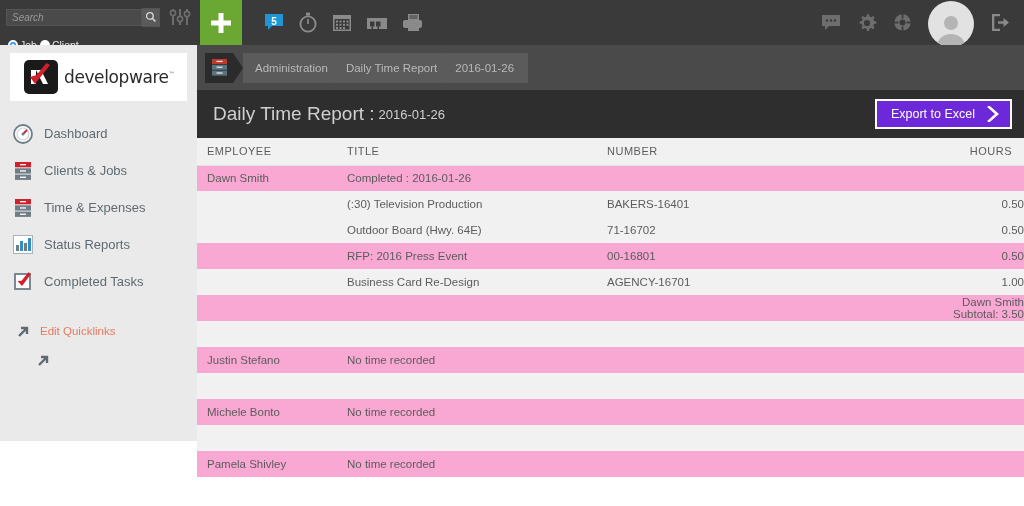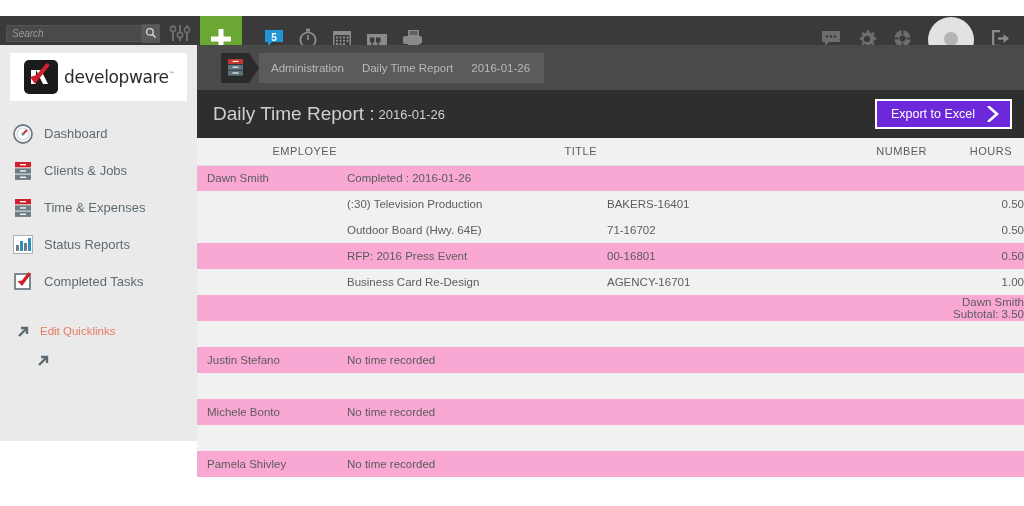--- a/index.html
+++ b/index.html
@@ -5,21 +5,21 @@
   * { box-sizing: border-box; margin: 0; padding: 0; }
   html, body {
     width: 1024px; height: 506px;
     font-family: "Liberation Sans", sans-serif;
     background: #ffffff; overflow: hidden;
   }
   #app { position: relative; width: 1024px; height: 506px; background: #fff; }
 
   
   .topbar {
-    position: absolute; top: 16px; left: 0; width: 1024px; height: 45px;
+    position: absolute; top: 0; left: 0; width: 1024px; height: 45px;
     background: #3a3a3a; display: flex; align-items: flex-start;
   }
   .search-zone {
     width: 200px; height: 45px; background: #3a3a3a;
     display: flex; flex-direction: column; padding: 6px 6px 0 6px;
   }
   .search-row { display: flex; align-items: center; }
   .search-input {
     width: 136px; height: 17px; background: #4a4a4a; border: 1px solid #555;
     color: #c9c9c9; font-style: italic; font-size: 10px;
@@ -107,21 +107,21 @@
 
   .quick { margin-top: 24px; padding-left: 16px; }
   .quick-row { display: flex; align-items: flex-start; margin-bottom: 10px; cursor: pointer; }
   .quick-arrow { width: 16px; flex: none; margin-right: 8px; padding-top: 1px; }
   .quick-text { font-size: 11.5px; color: #e8795f; line-height: 14px; }
   .quick-sub { padding-left: 20px; }
 
   
   .main { position: absolute; top: 45px; left: 197px; width: 827px; height: 461px; background: #fff; }
   .crumbbar { height: 45px; background: #4a4a4a; display: flex; align-items: center; }
-  .crumb-wrap { display: flex; align-items: center; height: 30px; margin-left: 24px; justify-content: center; }
+  .crumb-wrap { display: flex; align-items: center; height: 30px; margin-left: 8px; justify-content: center; }
   .crumb-ico {
     width: 28px; height: 30px; background: #2b2b2b;
     display: flex; align-items: center; justify-content: center; flex: none;
   }
   .crumb-tip {
     width: 0; height: 0; border-top: 15px solid transparent;
     border-bottom: 15px solid transparent; border-left: 10px solid #2b2b2b; flex: none;
   }
   .crumb {
     height: 30px; display: flex; align-items: center; background: #5b5b5b;
@@ -144,21 +144,21 @@
   .export-btn {
     margin-left: auto; background: #6d28d9; border: 2px solid #fff;
     height: 30px; display: flex; align-items: center; padding: 0 10px 0 14px;
     cursor: pointer; gap: 12px;
   }
   .export-label { color: #fff; font-size: 12.5px; }
 
   table.rpt { width: 827px; border-collapse: collapse; table-layout: fixed; }
   table.rpt th {
     background: #f1f1f1; color: #5c5c5c; font-size: 11px; font-weight: normal;
-    letter-spacing: 0.5px; text-align: right; height: 27px; padding: 0 0 0 10px;
+    letter-spacing: 0.5px; text-align: left; height: 27px; padding: 0 0 0 10px;
     border-bottom: 1px solid #e0e0e0;
   }
   table.rpt th.r { text-align: right; padding-right: 12px; }
   table.rpt td {
     height: 26px; font-size: 11.5px; color: #5c5c5c; padding: 0 0 0 10px;
     vertical-align: middle;
   }
   td.r { text-align: right; padding-right: 12px; }
   tr.shade td { background: #f9a8d4; }
   tr.light td { background: #f1f1f1; }

